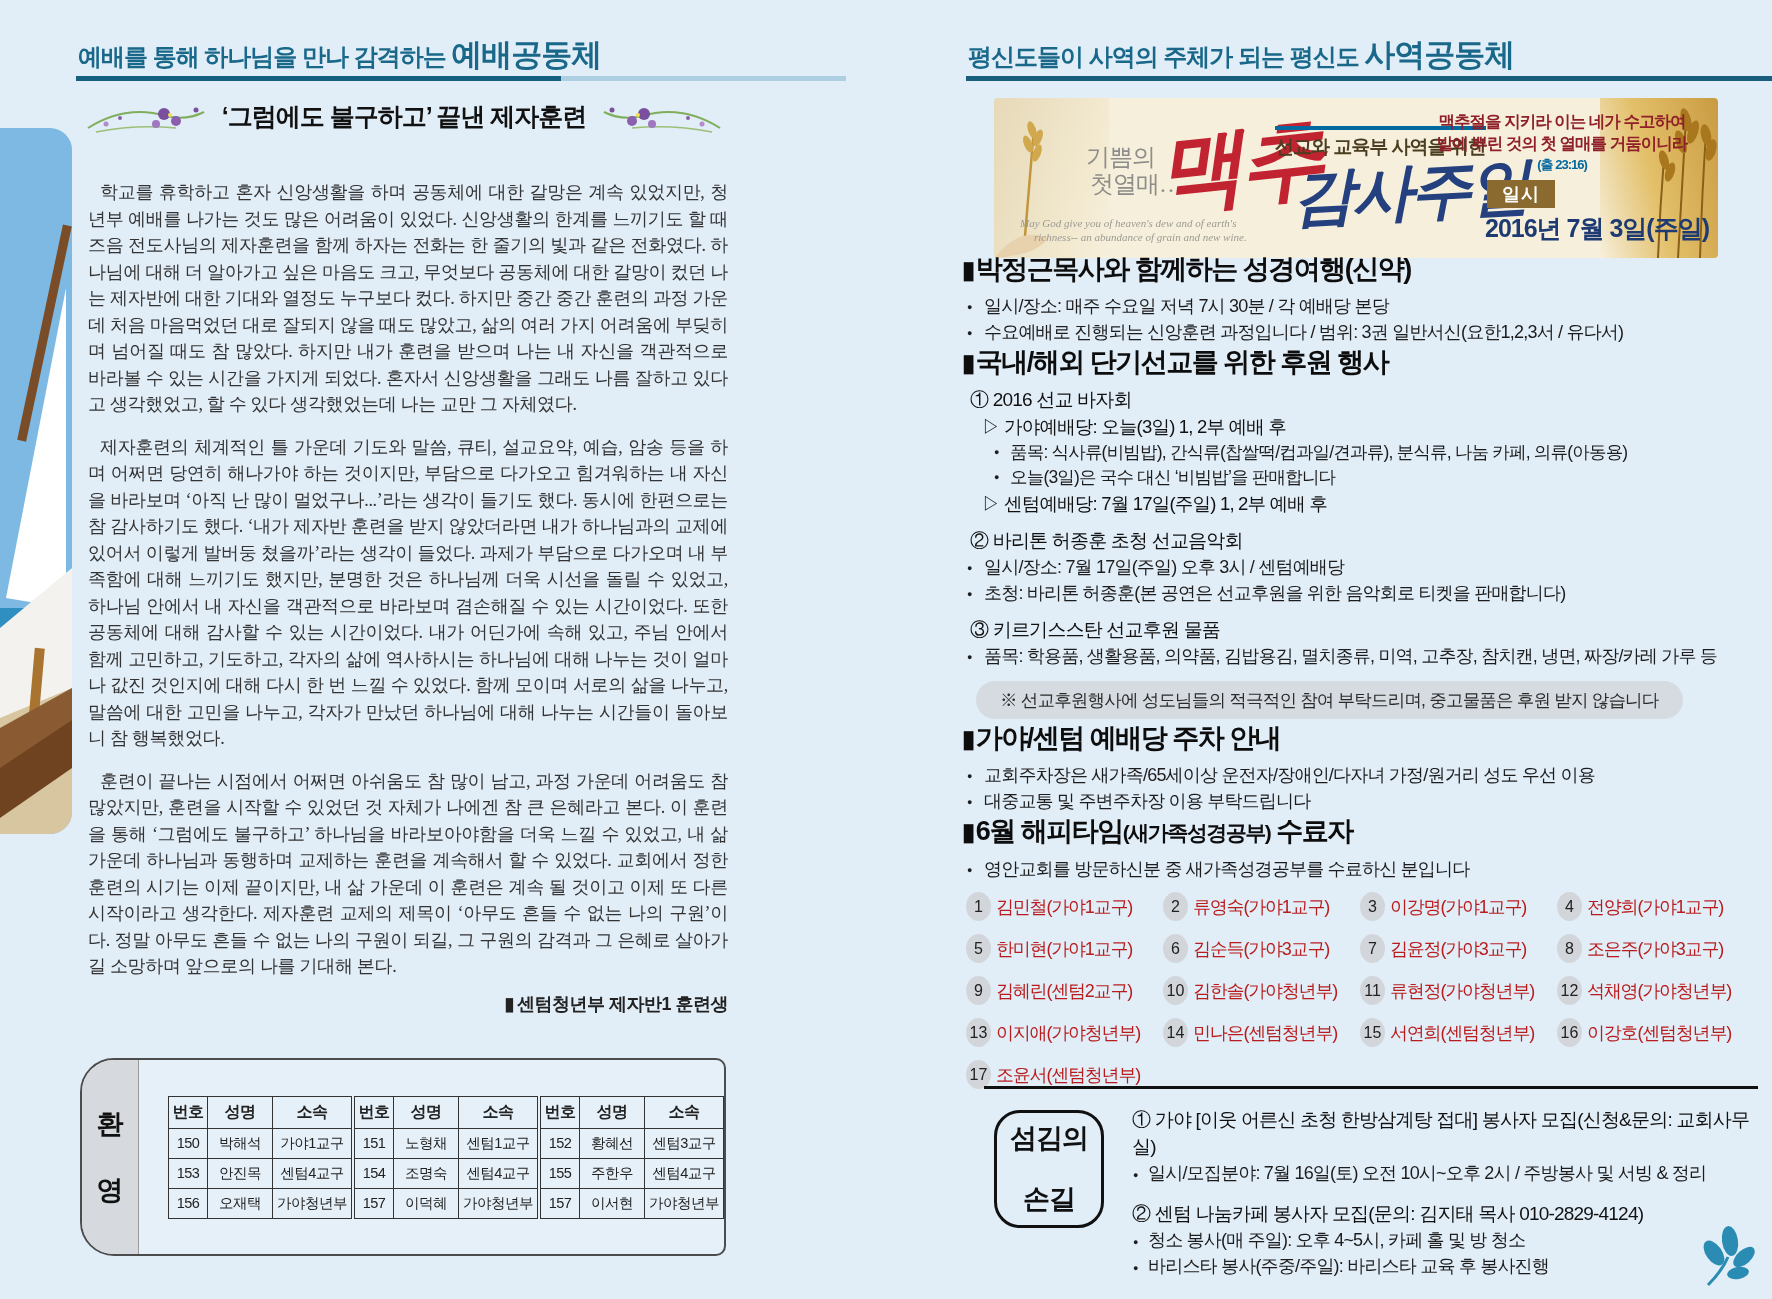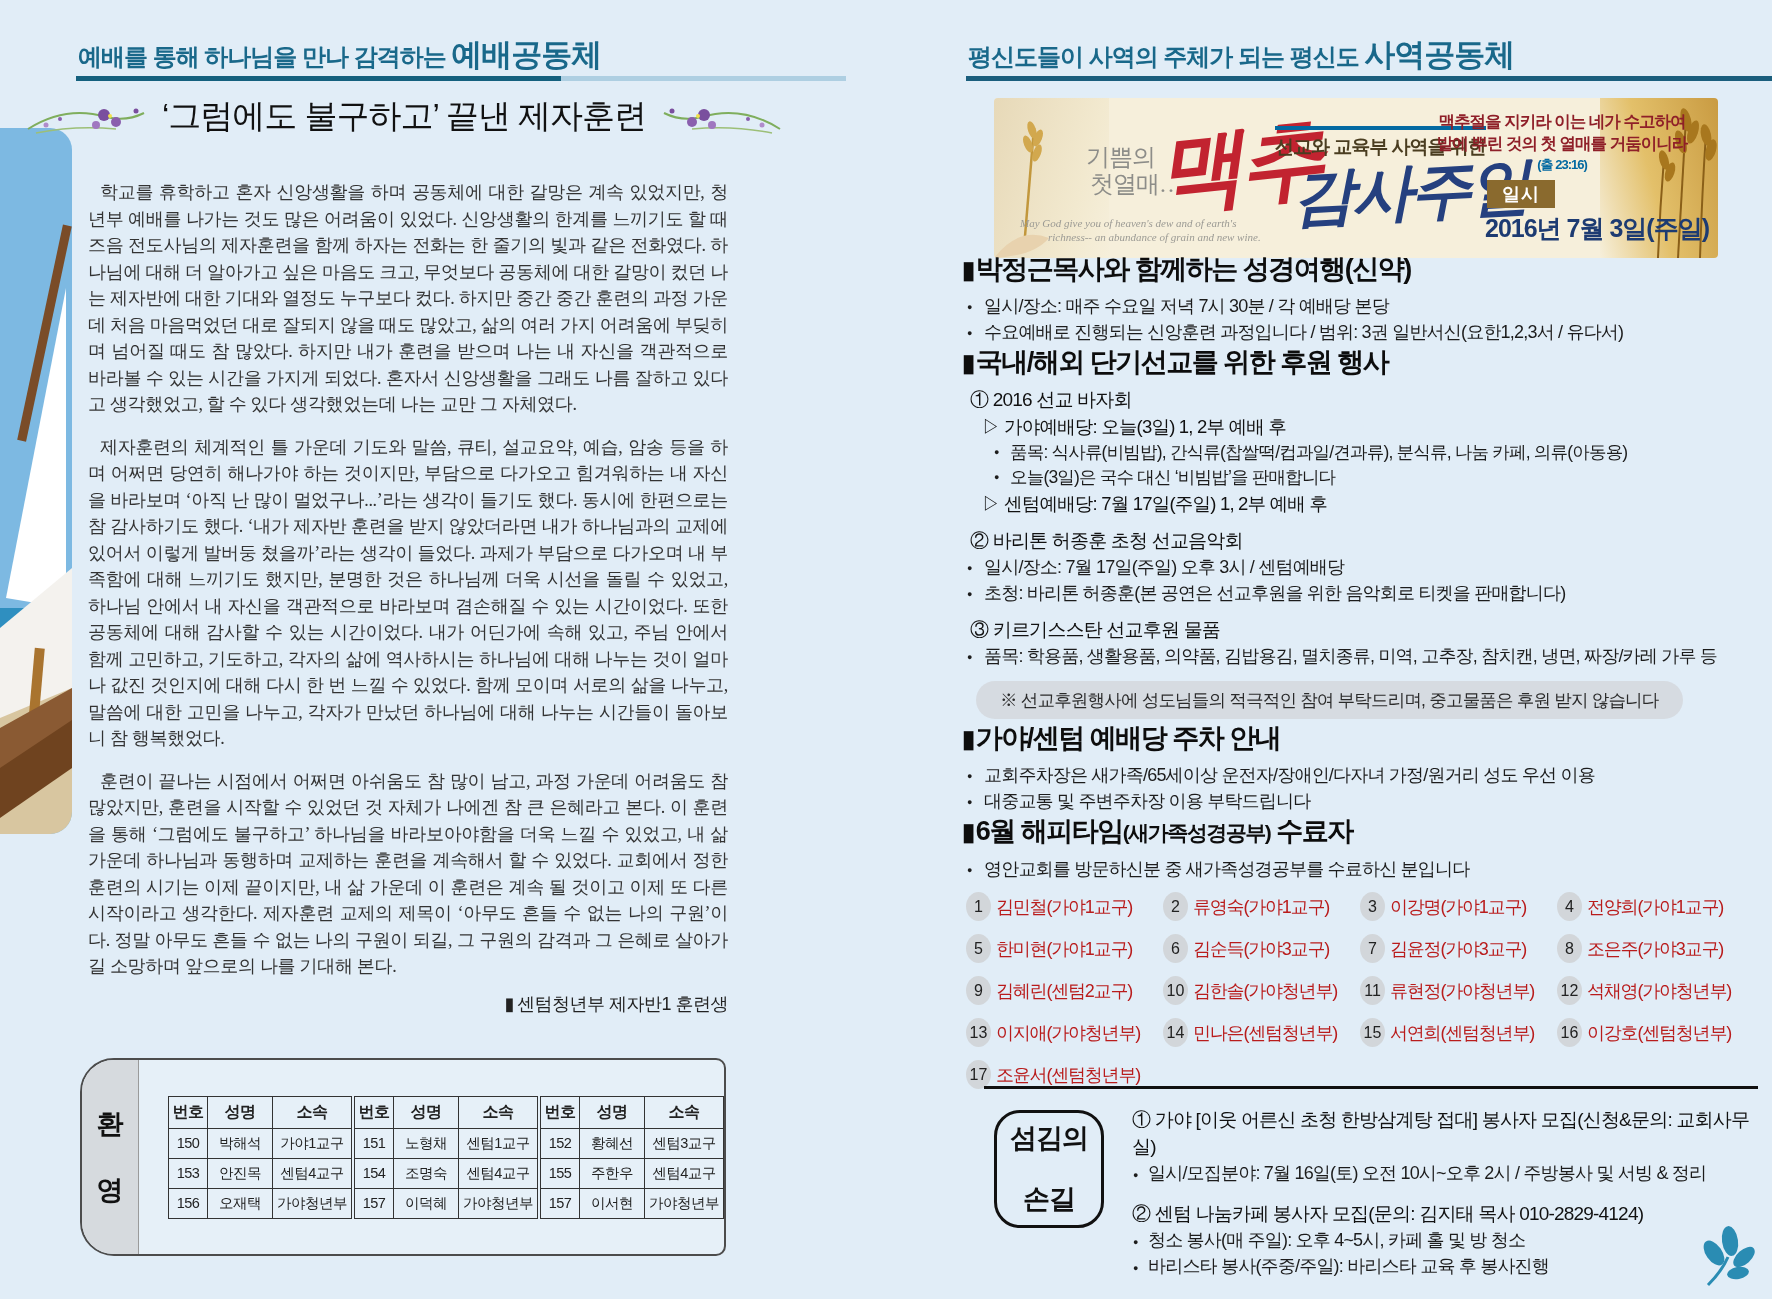--- a/index.html
+++ b/index.html
@@ -23,32 +23,32 @@
     background:linear-gradient(to right,#14607e 0%,#14607e 63%,#aecfe2 63%,#aecfe2 100%);}
   #page-right .header-rule{left:80px;width:806px;background:#1a5e7d;}
 
   
   .photo-strip{position:absolute;left:0;top:128px;width:72px;height:706px;
     border-radius:0 22px 22px 0;overflow:hidden;}
   .photo-strip svg{display:block;}
 
   .article-title-row{position:absolute;left:80px;top:94px;width:648px;
     display:flex;align-items:center;justify-content:center;gap:16px;}
-  .article-title{font-size:33px;font-weight:normal;color:#111;letter-spacing:-1px;white-space:nowrap;}
+  .article-title{font-size:25px;font-weight:bold;color:#111;letter-spacing:-1px;white-space:nowrap;}
   .flower{width:120px;height:44px;flex:0 0 auto;}
   .flower.mirror{transform:scaleX(-1);}
 
   .article-body{position:absolute;left:88px;top:163px;width:640px;}
   .article-body p{
     margin:16px 0 13px;font-family:"Liberation Serif",serif;
     font-size:18px;line-height:26.5px;text-align:justify;
     text-indent:12px;color:#333;letter-spacing:-0.3px;
   }
   .attribution{position:absolute;left:88px;top:992px;width:640px;text-align:right;
-    font-size:18px;font-weight:normal;color:#222;letter-spacing:-0.5px;}
+    font-size:18px;font-weight:bold;color:#222;letter-spacing:-0.5px;}
   .attribution::before{content:"▮";margin-right:3px;}
 
   
   .welcome-box{position:absolute;left:80px;top:1058px;width:642px;height:194px;
     border:2px solid #4c4c4c;border-radius:34px 10px 10px 34px;
     background:#e6f0f8;display:flex;overflow:hidden;}
   .welcome-label{width:56px;background:#d6dade;border-right:1px solid #9a9a9a;
     display:flex;flex-direction:column;align-items:center;justify-content:center;gap:30px;}
   .welcome-label span{font-size:27px;font-weight:bold;color:#111;}
   .welcome-table-wrap{flex:1;display:flex;align-items:center;justify-content:flex-end;}
@@ -67,21 +67,21 @@
     background:#f6efdb;border-radius:4px;overflow:hidden;}
   .banner .wheat-left{position:absolute;left:0;top:0;width:115px;height:100%;
     background:linear-gradient(105deg,#e7d9b8 0%,#f2e9cf 70%,#f6efdb 100%);}
   .banner .wheat-right{position:absolute;right:0;top:0;width:118px;height:100%;
     background:linear-gradient(255deg,#c99b42 0%,#e3c06a 55%,#f6efdb 100%);}
   .banner .joy{position:absolute;left:92px;top:46px;color:#8d8d89;
     font-family:"Liberation Serif",serif;font-size:24px;line-height:27px;letter-spacing:-1px;}
   .banner .joy .l2{margin-left:4px;}
   .banner .english{position:absolute;left:26px;top:118px;color:#9b9a94;
     font-family:"Liberation Serif",serif;font-style:italic;font-size:11px;line-height:14px;}
-  .banner .english .l2{margin-left:28px;font-family:Liberation Serif, serif;}
+  .banner .english .l2{margin-left:14px;font-family:Liberation Serif, serif;}
   .banner .subtitle{position:absolute;left:281px;top:28px;color:#4a3d20;font-weight:bold;
     font-size:19px;letter-spacing:-1px;border-top:4px solid #0369a1;padding-top:4px;}
   .banner .title-red{position:absolute;left:163px;top:10px;color:#c22330;
     font-family:"Liberation Serif",serif;font-weight:900;font-style:italic;
     font-size:86px;transform:rotate(-6deg);letter-spacing:-4px;}
   .banner .title-navy{position:absolute;left:298px;top:52px;color:#25407f;
     font-family:"Liberation Serif",serif;font-weight:900;font-style:italic;
     font-size:62px;transform:rotate(-3deg);letter-spacing:-3px;}
   .banner .verse{position:absolute;left:418px;top:12px;width:300px;text-align:center;
     color:#8f1f28;font-weight:bold;font-size:16.5px;line-height:22px;letter-spacing:-1px;}

